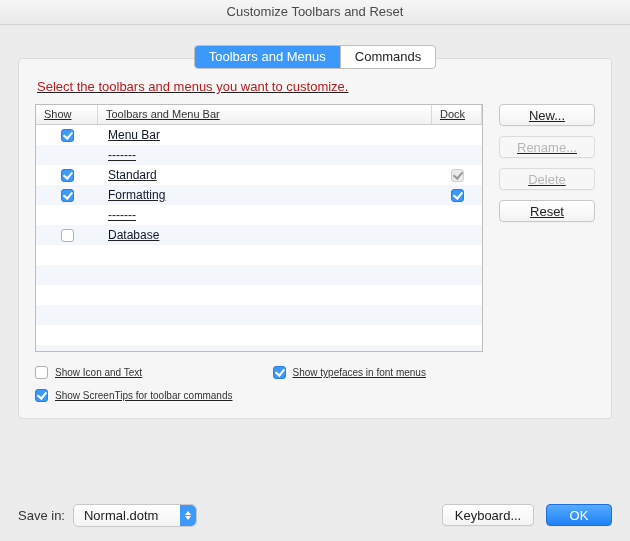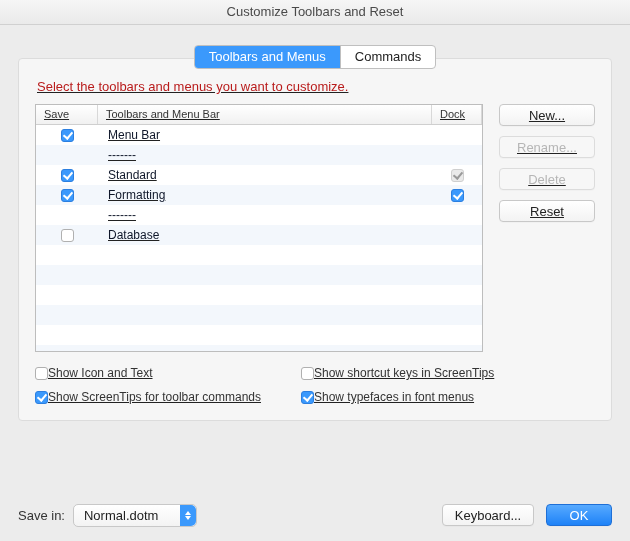--- a/index.html
+++ b/index.html
@@ -195,21 +195,22 @@
     gap: 40px;
   }
   .opt-col {
     display: flex;
     flex-direction: column;
     gap: 10px;
   }
   .opt {
     display: flex;
     align-items: center;
-    font-size: 12px;
+    gap: 7px;
+    font-size: 10px;
     color: #333;
   }
 
   .footer {
     position: absolute;
     left: 0; right: 0; bottom: 0;
     height: 52px;
     display: flex;
     align-items: center;
     padding: 0 18px;
@@ -286,21 +287,21 @@
     </div>
   </div>
 
   <div class="panel">
     <div class="seg-spacer"></div>
     <div class="prompt">Select the toolbars and menus you want to customize.</div>
 
     <div class="main-row">
       <div class="table-box">
         <div class="thead">
-          <div class="th col-show">Save</div>
+          <div class="th col-show">Show</div>
           <div class="th col-name">Toolbars and Menu Bar</div>
           <div class="th col-dock">Dock</div>
         </div>
         <div class="tbody" id="tbody">
             <div class="row">
               <div class="cell cell-show"><span class="mac-check on"></span></div>
               <div class="cell cell-name">Menu Bar</div>
               <div class="cell cell-dock"></div>
             </div>
             <div class="row">
@@ -374,24 +375,20 @@
         <label class="opt">
           <span id="cb-icon-text" class="mac-check"></span>
           <span>Show Icon and Text</span>
         </label>
         <label class="opt">
           <span id="cb-screentips" class="mac-check on"></span>
           <span>Show ScreenTips for toolbar commands</span>
         </label>
       </div>
       <div class="opt-col">
-        <label class="opt">
-          <span id="cb-shortcut" class="mac-check"></span>
-          <span>Show shortcut keys in ScreenTips</span>
-        </label>
         <label class="opt">
           <span id="cb-typefaces" class="mac-check on"></span>
           <span>Show typefaces in font menus</span>
         </label>
       </div>
     </div>
   </div>
 </div>
 
 <div class="footer">

